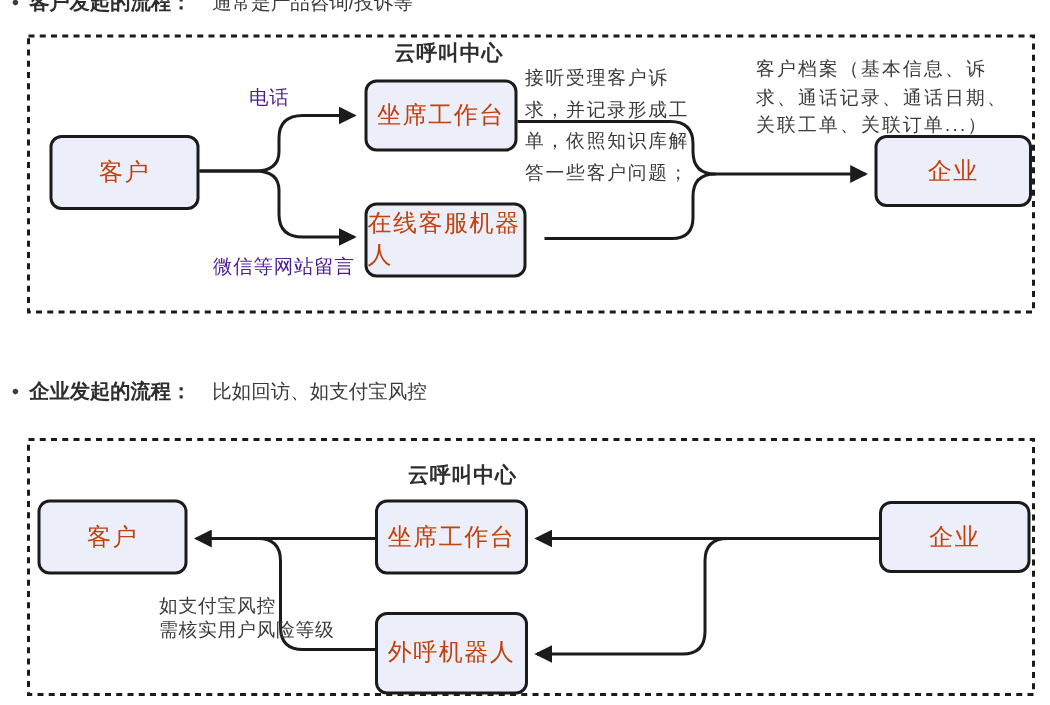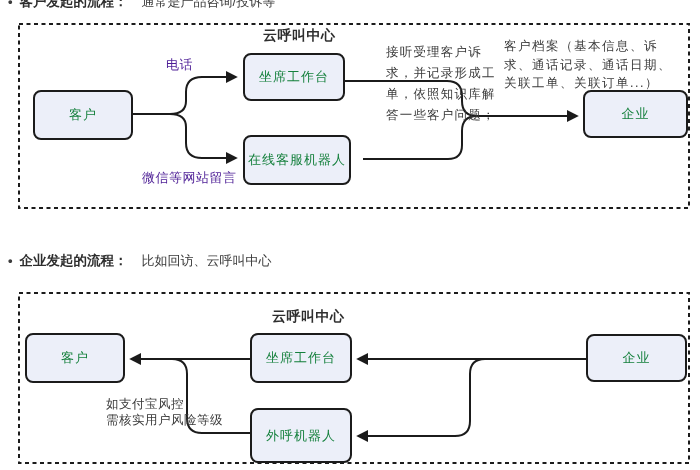--- a/index.html
+++ b/index.html
@@ -19,25 +19,25 @@
   .section-header .bullet{font-size:13px;font-weight:700;margin-right:7px;}
   .section-header .hd-title{font-size:13.5px;font-weight:700;color:#2e2e2e;}
   .section-header .hd-sub{font-size:13px;font-weight:400;color:#3a3a3a;margin-left:14px;}
   .container-title{font-size:14px;font-weight:700;color:#2e2e2e;letter-spacing:.5px;}
   .node{
     box-sizing:border-box;
     background:var(--node-fill,#ECEFF9);
     border:2px solid var(--node-border,#1b1b1b);
     border-radius:8px;
     display:flex;align-items:center;justify-content:center;
-    font-size:13px;color:#15803d;letter-spacing:1px;text-align:right;
+    font-size:16px;color:#c2410c;letter-spacing:1px;
   }
   .edge-label{font-size:13px;color:#4c1d95;white-space:nowrap;letter-spacing:.5px;}
   .note{font-size:12.5px;color:#3a3a3a;white-space:pre-line;}
-  .note.agent{line-height:21px;letter-spacing:1.2px;width:130px;margin-left:36px;}
+  .note.agent{line-height:21px;letter-spacing:1.2px;width:130px;}
   .note.profile{line-height:18.5px;letter-spacing:1.5px;width:200px;}
   .note.risk{line-height:16px;letter-spacing:.5px;}
 </style>
 </head>
 <body style="--page-bg: #ffffff; --node-fill: #ECEFF9; --node-border: #1b1b1b; --line: #1b1b1b; --text: #3d3d3d;">
 
 <div class="stage">
 
   <svg class="wires" width="700" height="470" viewBox="0 0 700 470">
     <defs>
@@ -80,21 +80,21 @@
 求，并记录形成工
 单，依照知识库解
 答一些客户问题；</div>
   <div class="abs note profile" style="left:479px;top:37px;margin-left:25px;">客户档案（基本信息、诉
 求、通话记录、通话日期、
 关联工单、关联订单...）</div>
 
   <div class="abs section-header" style="left:8px;top:252px;">
     <span class="bullet">•</span>
     <span class="hd-title">企业发起的流程：</span>
-    <span class="hd-sub">比如回访、云呼叫中心</span>
+    <span class="hd-sub">比如回访、如支付宝风控</span>
   </div>
 
   <div class="abs container-title" style="left:272px;top:308px;">云呼叫中心</div>
 
   <div class="abs node" style="left:25px;top:333px;width:100px;height:50px;">客户</div>
   <div class="abs node" style="left:250px;top:333px;width:102px;height:50px;">坐席工作台</div>
   <div class="abs node" style="left:586px;top:334px;width:101px;height:48px;">企业</div>
   <div class="abs node" style="left:250px;top:408px;width:102px;height:55px;">外呼机器人</div>
 
   <div class="abs note risk" style="left:106px;top:396px;">如支付宝风控

